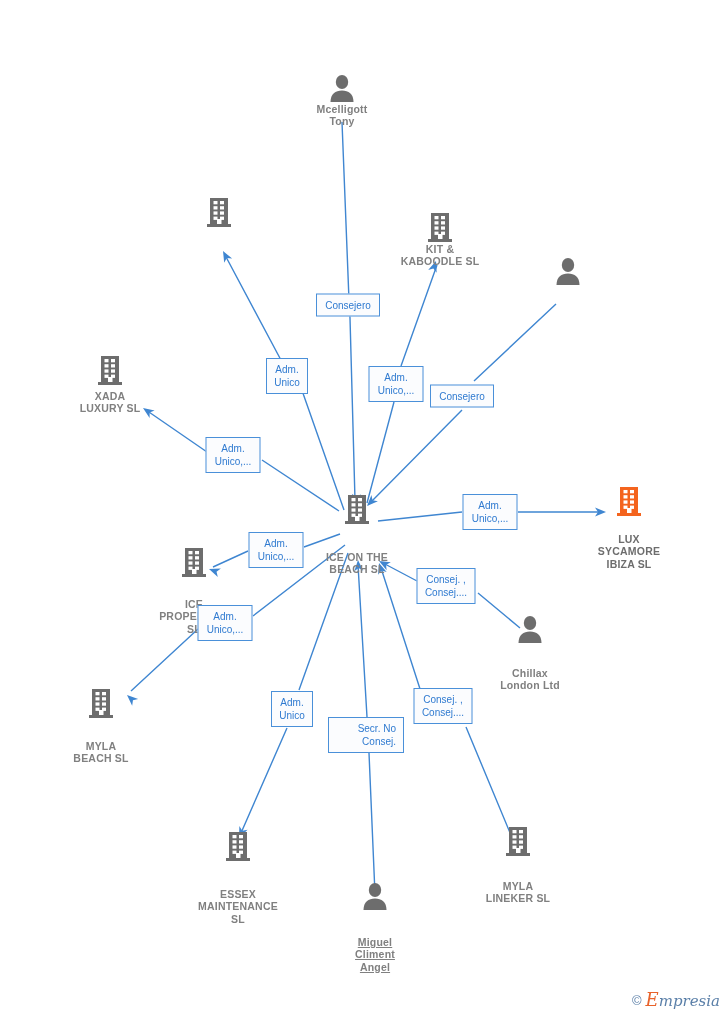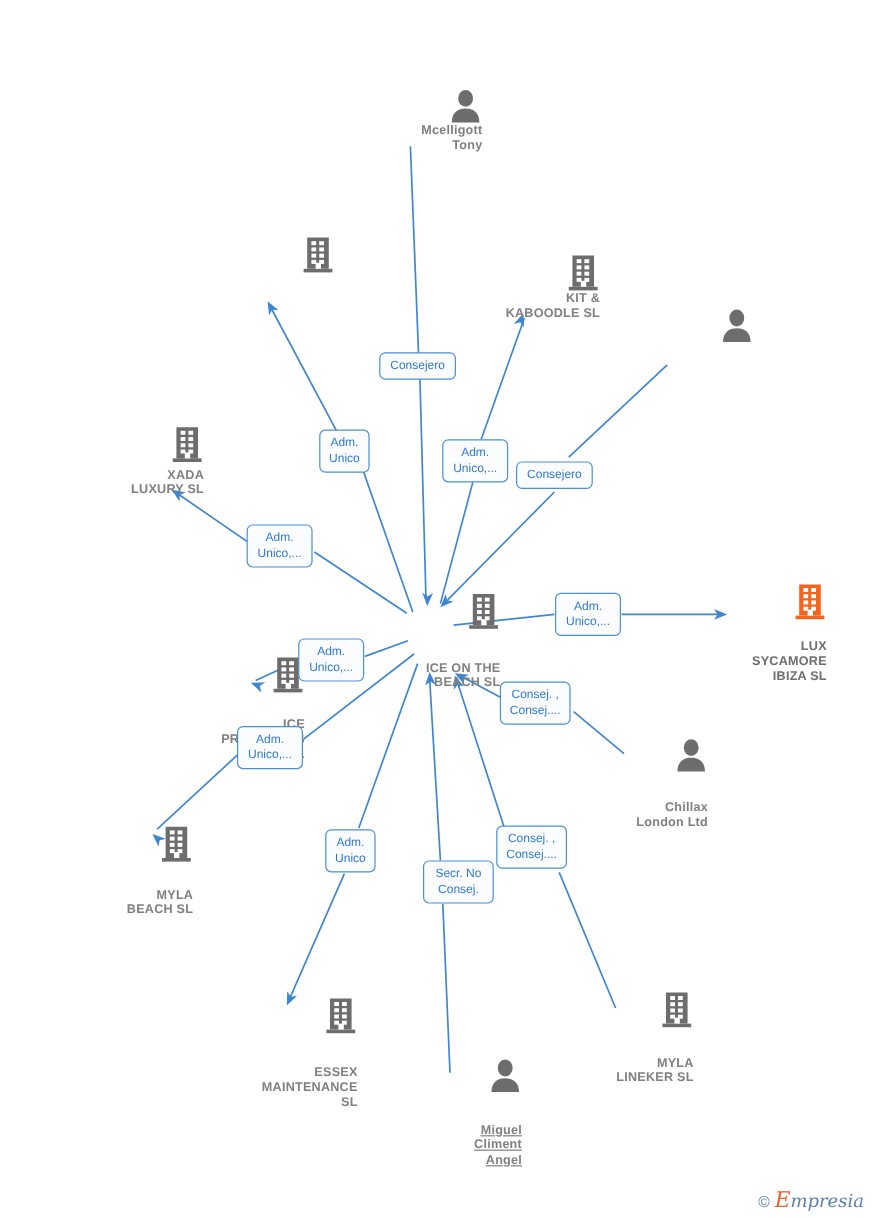--- a/index.html
+++ b/index.html
@@ -23,21 +23,21 @@
     left: 0;
     top: 0;
     width: 728px;
     height: 1015px;
     pointer-events: none;
   }
   .node {
     position: absolute;
     width: 120px;
     margin-left: -60px;
-    text-align: right;
+    text-align: center;
     pointer-events: auto;
   }
   .node-icon {
     display: block;
     margin: 0 auto;
     line-height: 0;
   }
   .node-label {
     display: block;
     margin-top: 1px;
@@ -54,21 +54,21 @@
   }
   .node.highlight .node-label {
     color: #6d6d6d;
   }
   .edge-label {
     position: absolute;
     box-sizing: border-box;
     transform: translate(-50%, -50%);
     background: #fbfcfe;
     border: 1.3px solid #4a90d9;
-    border-radius: 5px;
+    border-radius: 0;
     color: #2f7ad0;
     font-size: 10px;
     line-height: 13px;
     text-align: center;
     padding: 4px 7px;
     white-space: pre-line;
     pointer-events: auto;
   }
   #watermark {
     position: absolute;
@@ -331,21 +331,21 @@
       <div class="edge-label" style="left: 276px; top: 550px; width: 55px;">Adm.
 Unico,...</div>
       <div class="edge-label" style="left: 446px; top: 586px; width: 59px;">Consej. ,
 Consej....</div>
       <div class="edge-label" style="left: 225px; top: 623px; width: 55px;">Adm.
 Unico,...</div>
       <div class="edge-label" style="left: 443px; top: 706px; width: 59px;">Consej. ,
 Consej....</div>
       <div class="edge-label" style="left: 292px; top: 709px; width: 42px;">Adm.
 Unico</div>
-      <div class="edge-label" style="left: 382px; top: 735px; width: 59px;">Secr.  No
+      <div class="edge-label" style="left: 366px; top: 735px; width: 76px; text-align: right;">Secr.  No
 Consej.</div>
     </div>
 
   <div id="watermark">
     <span class="copy">©</span>
     <span class="brand"><span class="cap">E</span><span>mpresia</span></span>
   </div>
 
 </div>
 

